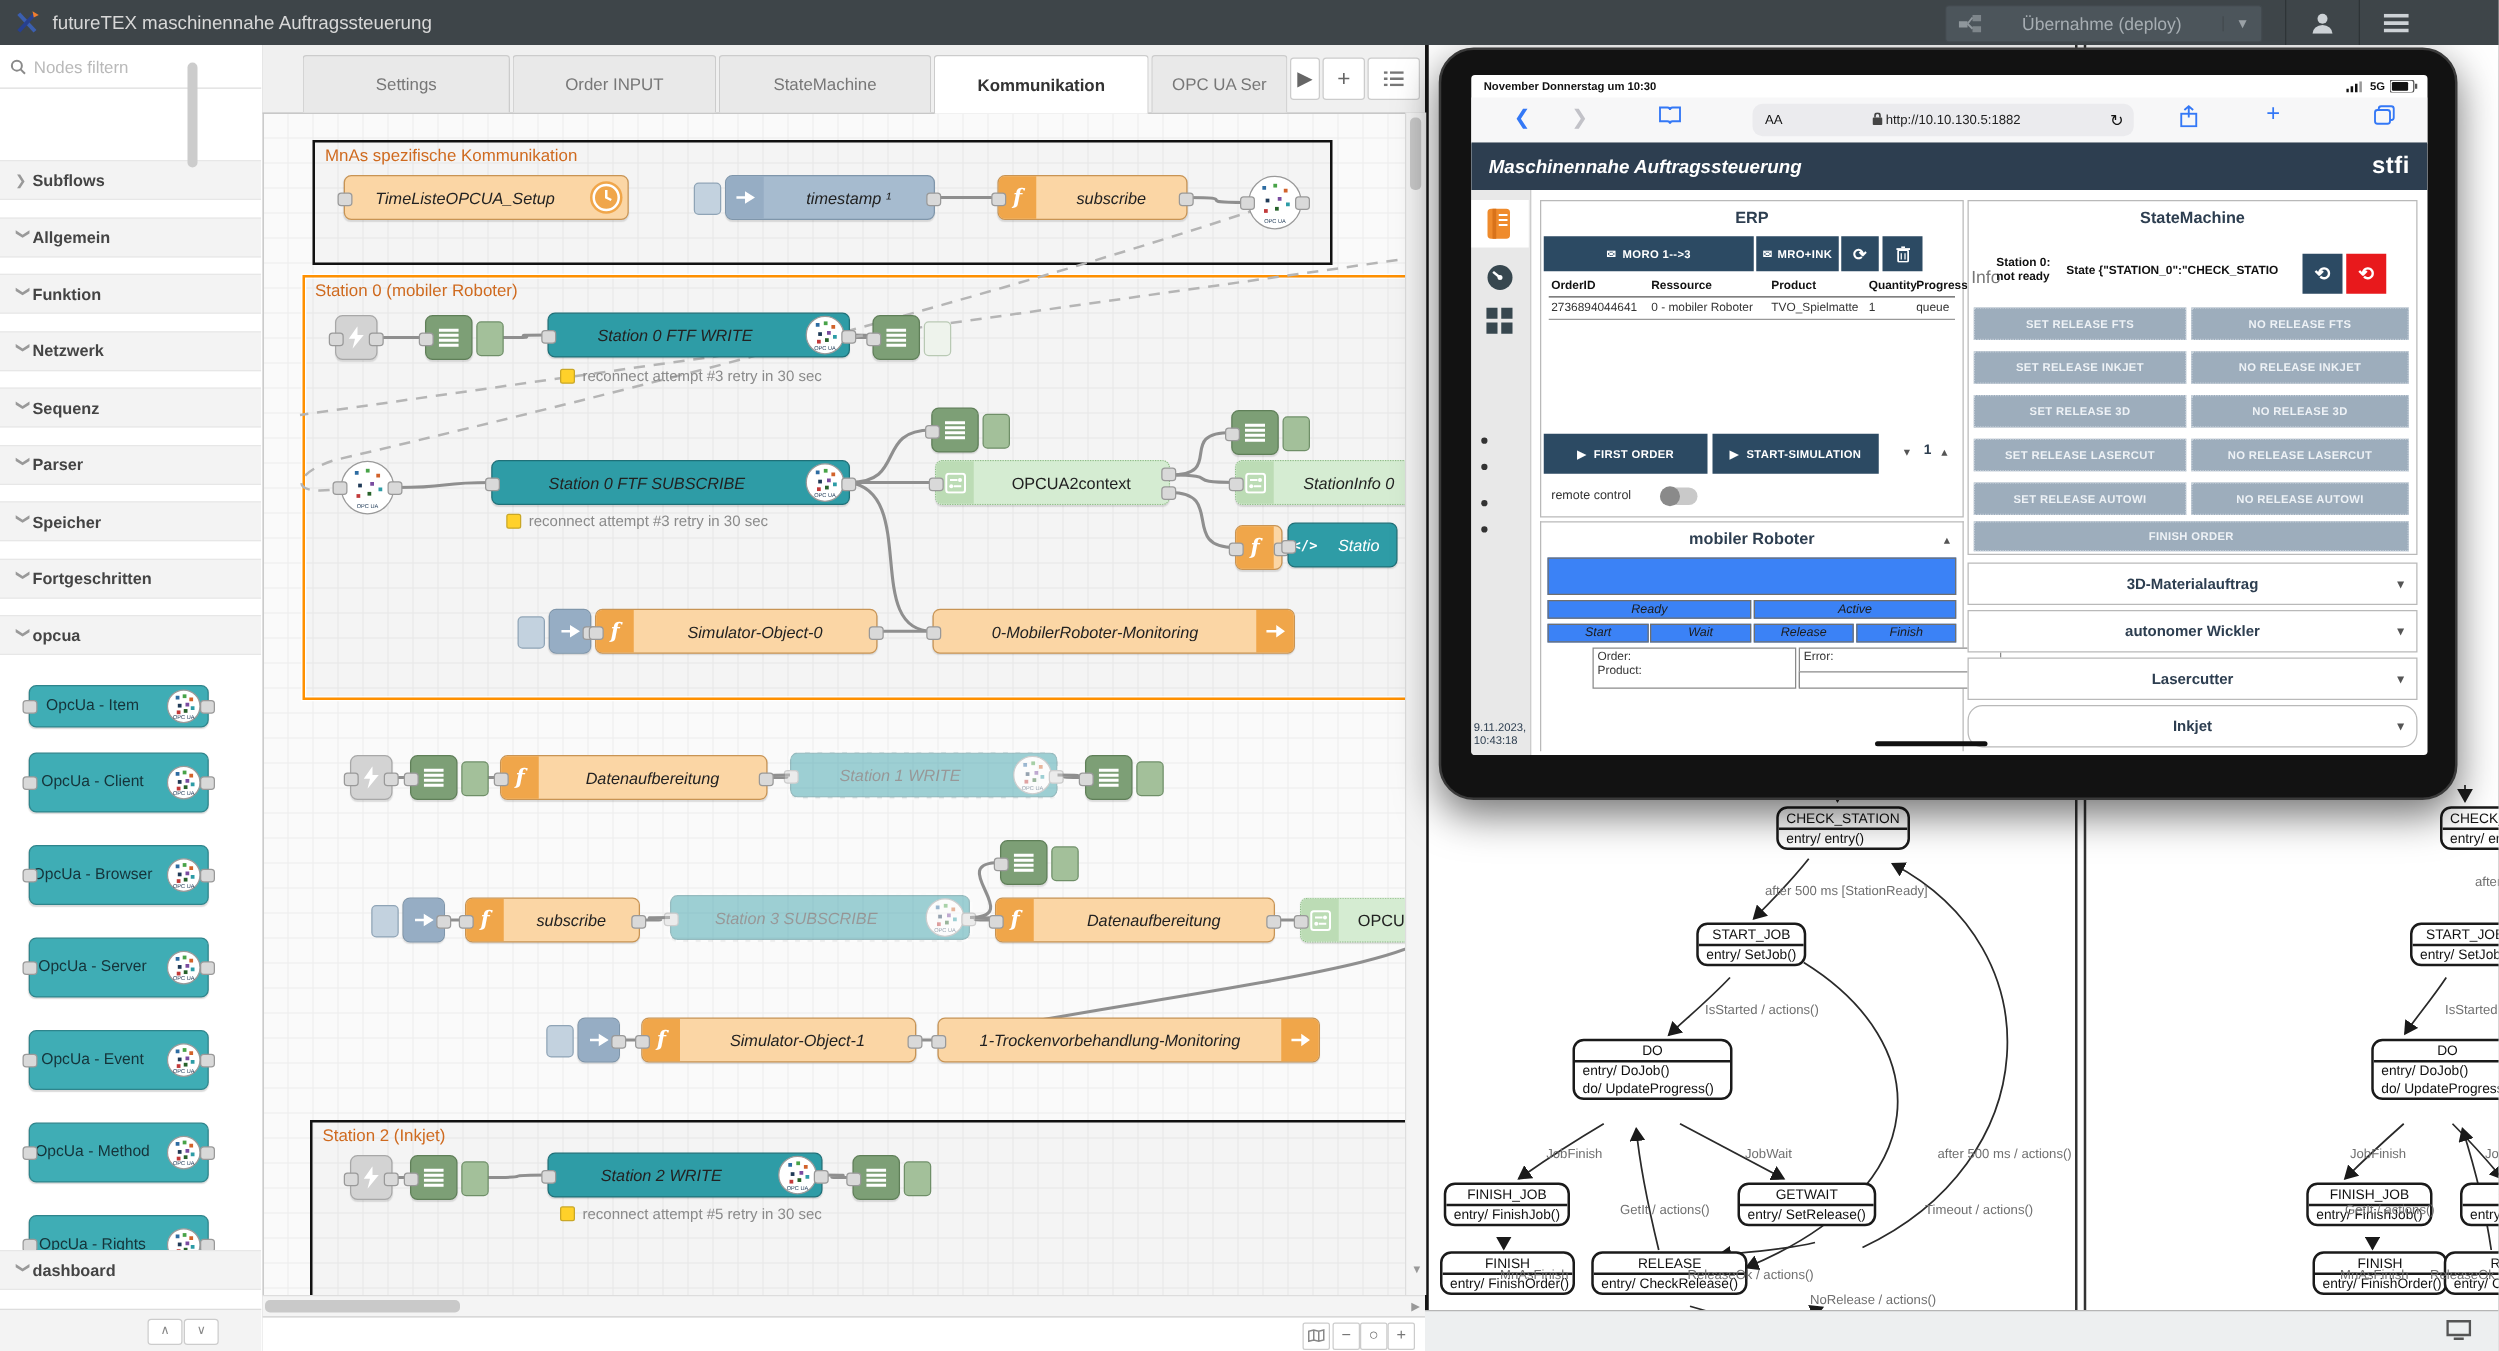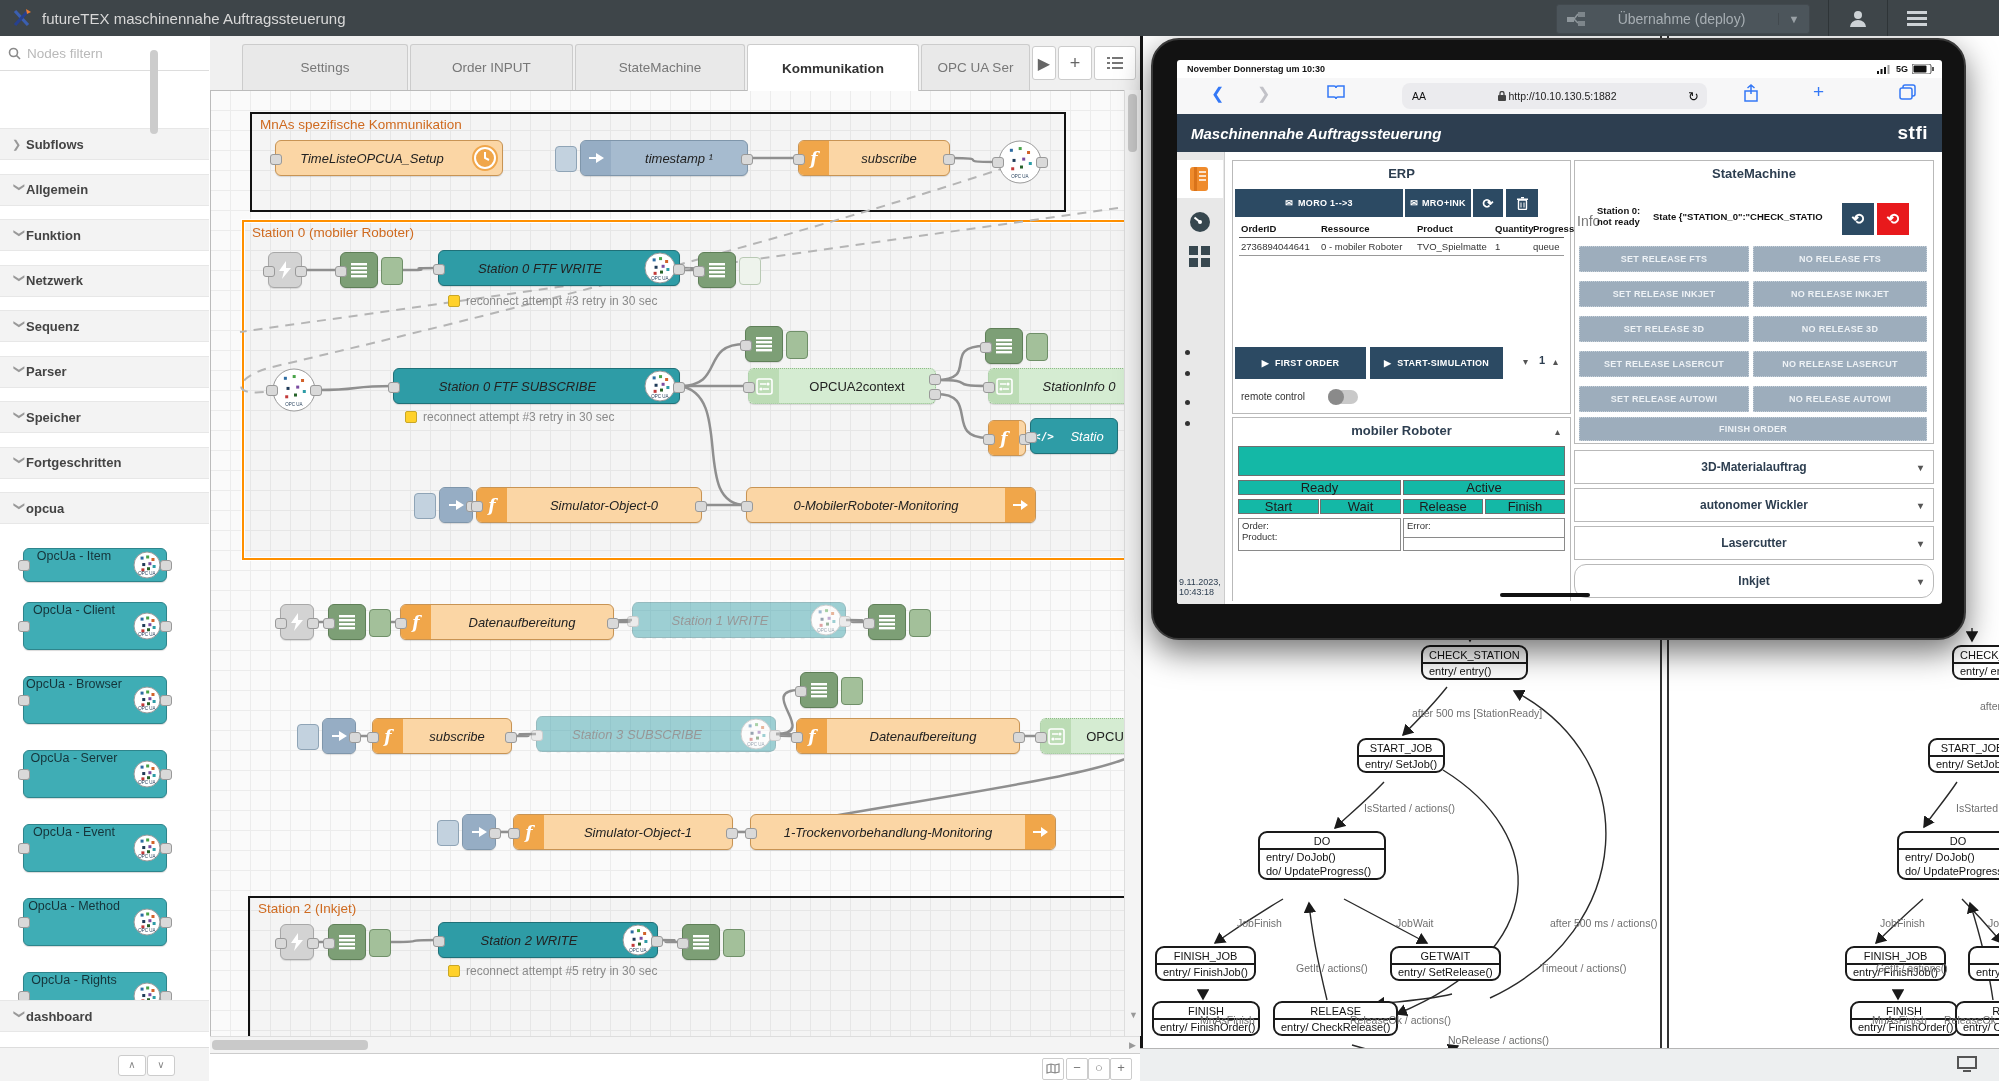--- a/index.html
+++ b/index.html
@@ -20,21 +20,21 @@
   .palette{position:absolute;left:0;top:36px;width:210px;height:1045px;background:#fff;
       border-right:1px solid #bbb;z-index:20;}
   .psearch{position:absolute;left:0;top:0;width:209px;height:34px;border-bottom:1px solid #ddd;
       display:flex;align-items:center;color:#b9b9b9;font-size:13.5px;background:#fff;}
   .psearch .mag{margin:0 6px 0 8px;}
   .pcats{position:absolute;left:0;top:34px;width:209px;bottom:33px;overflow:hidden;}
   .pcat{position:absolute;left:0;width:209px;height:30px;background:#f3f3f3;border-top:1px solid #e7e7e7;
       border-bottom:1px solid #e7e7e7;display:flex;align-items:center;font-size:13px;font-weight:bold;color:#444;}
   .pcat .chev{width:14px;margin-left:12px;color:#999;font-weight:normal;font-size:11px;display:inline-block;}
   .pnode{position:absolute;left:23px;width:142px;background:#3fadb5;border:1px solid #2e858c;border-radius:6px;
-      color:#123;display:flex;align-items:flex-start;box-shadow:0 1px 1px rgba(0,0,0,.15);}
+      color:#123;display:flex;align-items:center;box-shadow:0 1px 1px rgba(0,0,0,.15);}
   .pnode .plab{width:100px;text-align:center;font-size:12.5px;line-height:1.25;color:#15343a;}
   .pnode .ballmini{position:absolute;right:5px;top:50%;margin-top:-14px;}
   .pport{position:absolute;width:10px;height:9px;background:#d9d9d9;border:1px solid #999;border-radius:3px;top:50%;margin-top:-5px;}
   .pfoot{position:absolute;left:0;bottom:0;width:209px;height:33px;background:#f3f3f3;border-top:1px solid #ddd;}
   .pfbtn{position:absolute;top:7px;width:26px;height:19px;background:#fff;border:1px solid #ccc;border-radius:3px;
       font-size:10px;color:#888;text-align:center;line-height:18px;}
   .pthumb{position:absolute;left:150px;top:14px;width:8px;height:84px;background:#ccc;border-radius:4px;}
   
   .tabstrip{position:absolute;left:210px;top:36px;width:930px;height:54px;background:#f0f0f0;
       border-bottom:1px solid #bbb;z-index:20;}
@@ -93,23 +93,23 @@
       display:flex;align-items:center;}
   .apphdr .at{font-style:italic;font-weight:bold;font-size:15px;margin-left:14px;flex:1;}
   .apphdr .stfi{font-weight:bold;font-size:19px;margin-right:14px;letter-spacing:.5px;}
   .rail{position:absolute;left:0;top:92px;width:47px;height:452px;background:#e8e8e8;border-right:1px solid #ccc;}
   .card{position:absolute;background:#fff;border:1px solid #b9b9b9;}
   .ctitle{text-align:center;font-weight:bold;color:#2d3e50;font-size:13px;padding-top:5px;}
   .nbtn{position:absolute;background:#2c4a63;color:#fff;font-size:9px;font-weight:bold;
       display:flex;align-items:center;justify-content:center;letter-spacing:.3px;}
   .rbtn{position:absolute;background:#9dadbc;color:#eef2f6;font-size:9px;font-weight:bold;
       display:flex;align-items:center;justify-content:center;letter-spacing:.3px;border:1px dotted #c6d0d9;box-sizing:border-box;}
-  .gbtn{position:absolute;background:#14b8a6;border:1px solid #6f6f6f;color:#1c1c1c;font-size:13px;
-      display:flex;align-items:center;justify-content:center;box-sizing:border-box;}
-  .fld{position:absolute;background:#fff;border:1px solid #8a8a8a;font-size:9.5px;color:#333;padding:1px 3px;box-sizing:border-box;}
+  .gbtn{position:absolute;background:#3b82f6;border:1px solid #6f6f6f;color:#1c1c1c;font-size:10px;
+      display:flex;align-items:center;justify-content:center;box-sizing:border-box;font-style:italic;}
+  .fld{position:absolute;background:#fff;border:1px solid #8a8a8a;font-size:9.5px;color:#333;padding:1px 3px;box-sizing:border-box;margin-left:36px;}
   .thead{position:absolute;font-size:9.5px;font-weight:bold;color:#111;}
   .tcell{position:absolute;font-size:9.5px;color:#333;white-space:nowrap;}
   .ddrow{position:absolute;background:#fff;border:1px solid #b9b9b9;display:flex;align-items:center;justify-content:center;
       font-weight:bold;color:#2d3e50;font-size:12px;}
   .ddrow .dch{position:absolute;right:10px;color:#555;font-size:10px;}
   .toggle{position:absolute;width:30px;height:14px;background:#c9c9c9;border-radius:7px;}
   .toggle .knob{position:absolute;left:0;top:-1px;width:16px;height:16px;background:#8a8a8a;border-radius:8px;}
   .homebar{position:absolute;left:323px;top:533px;width:90px;height:4px;background:#111;border-radius:2px;}
 </style>
 </head>

